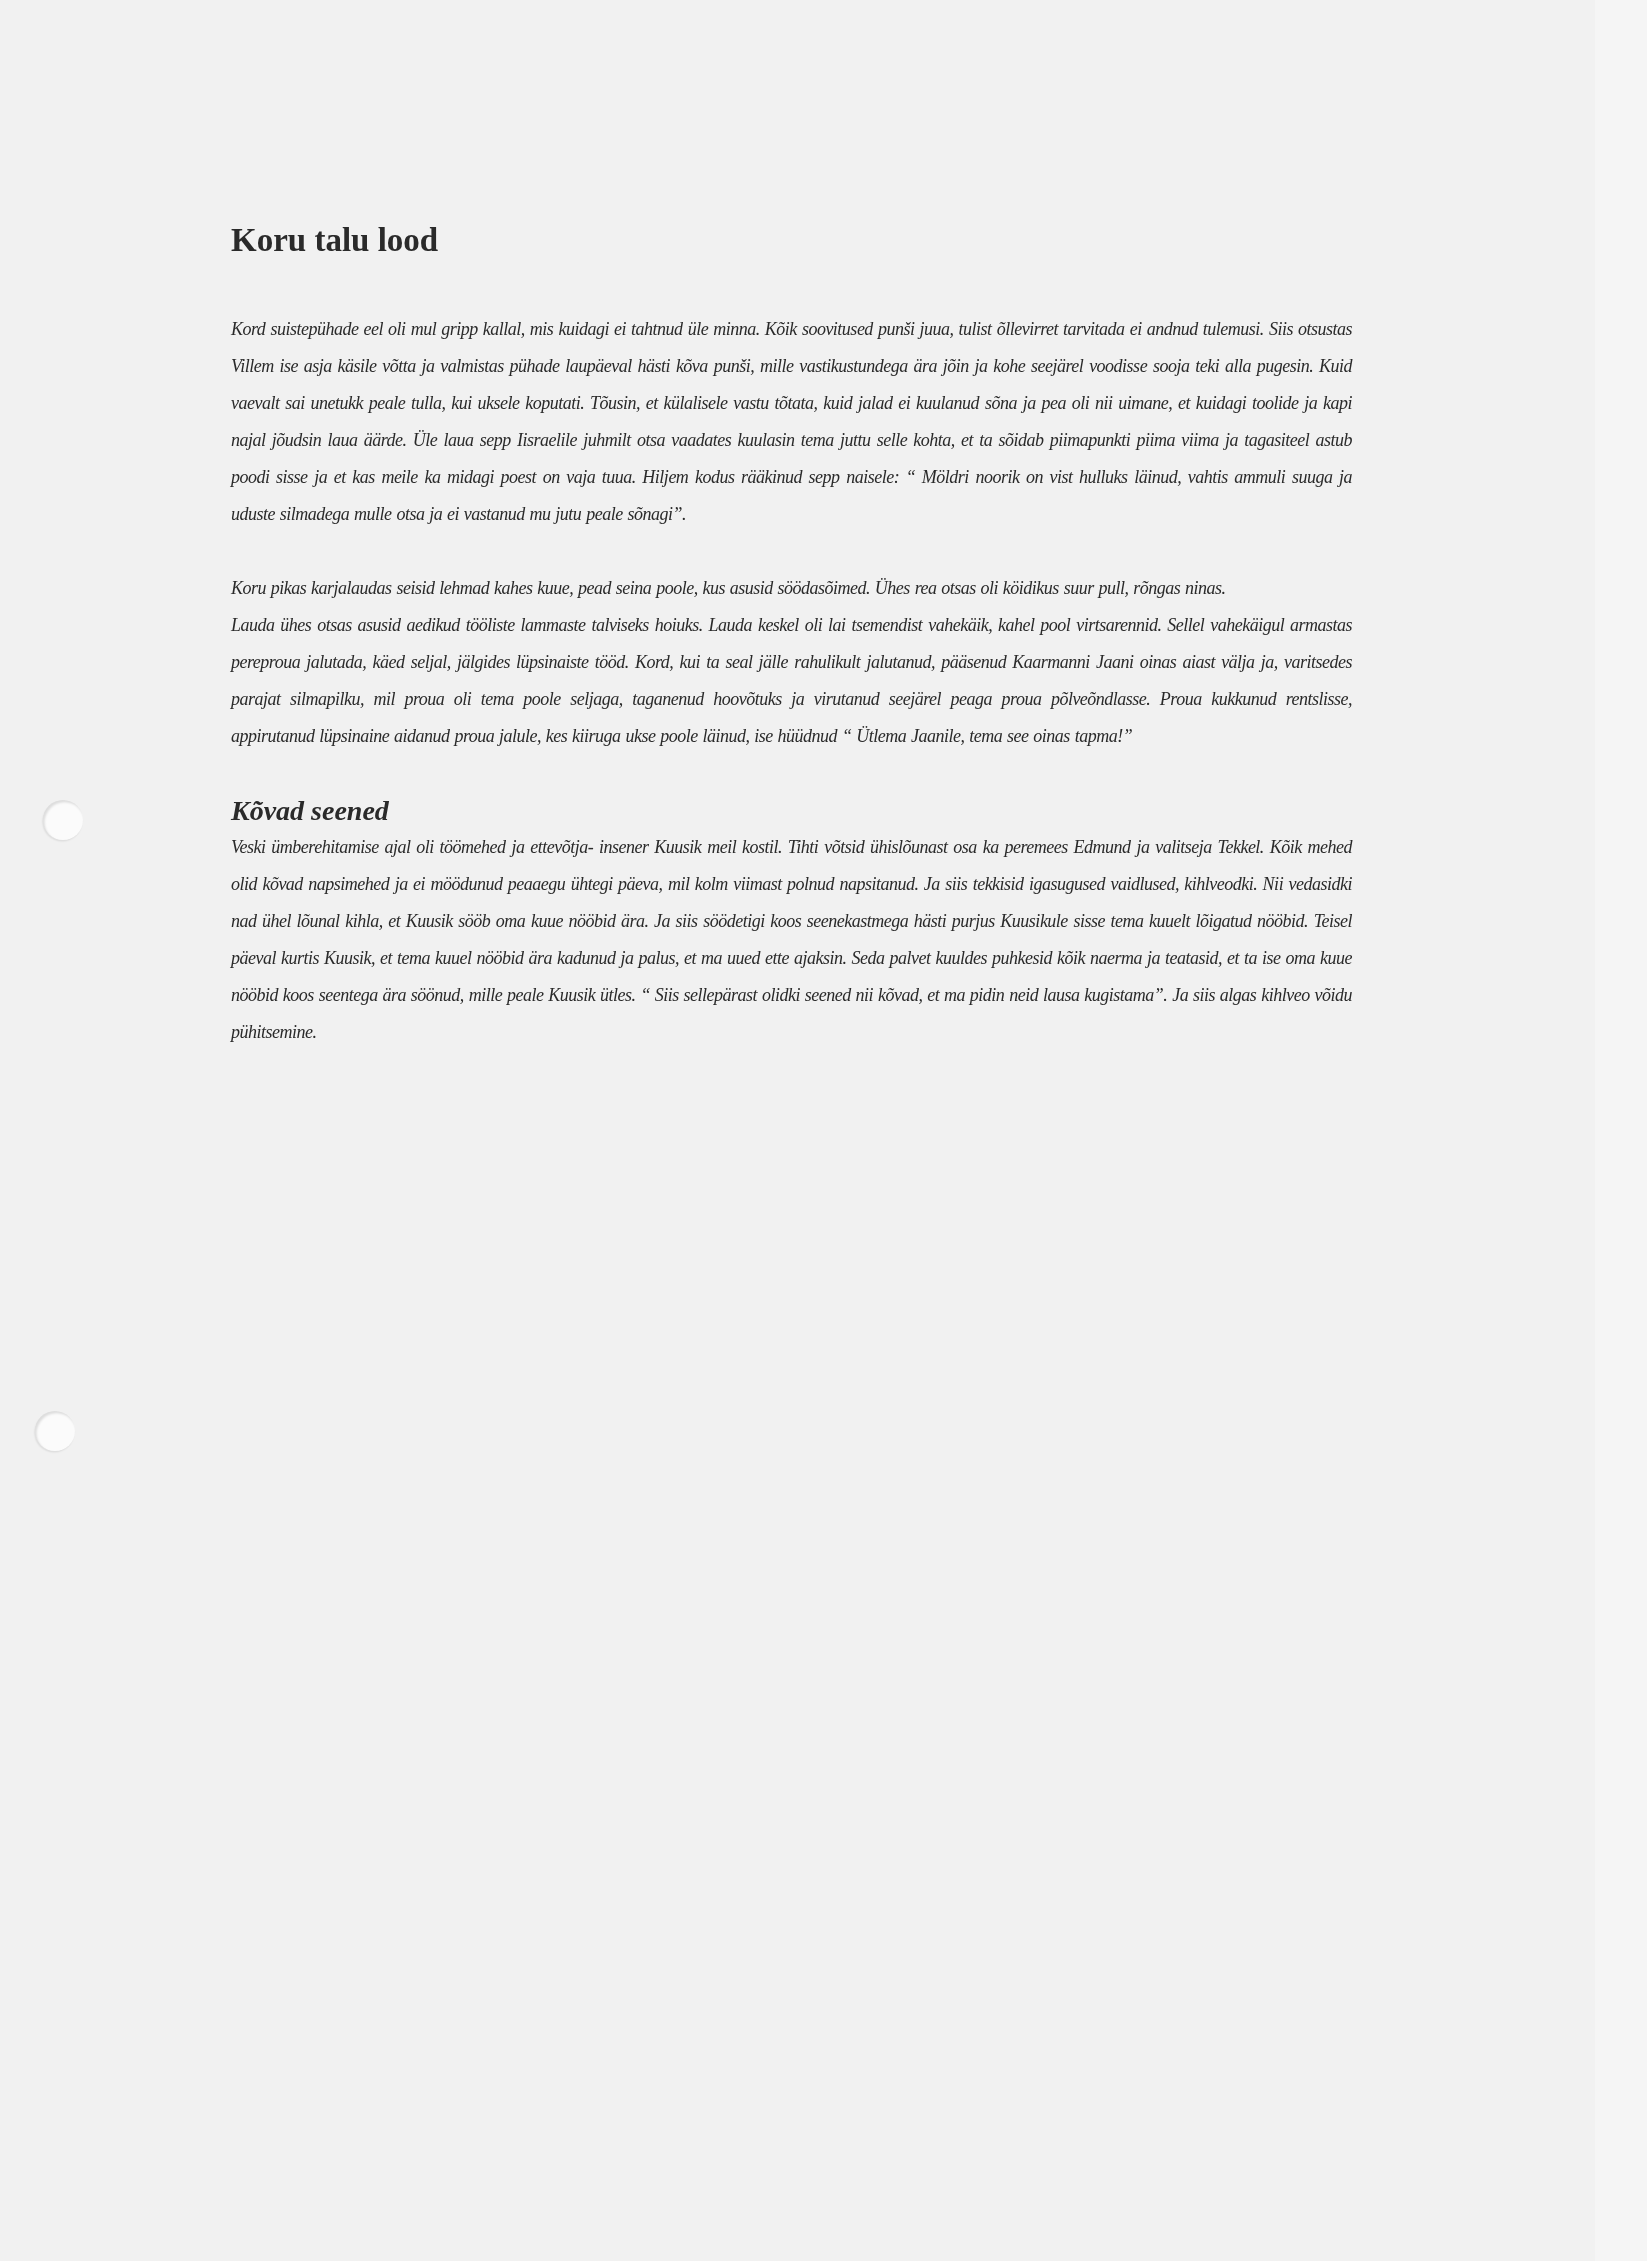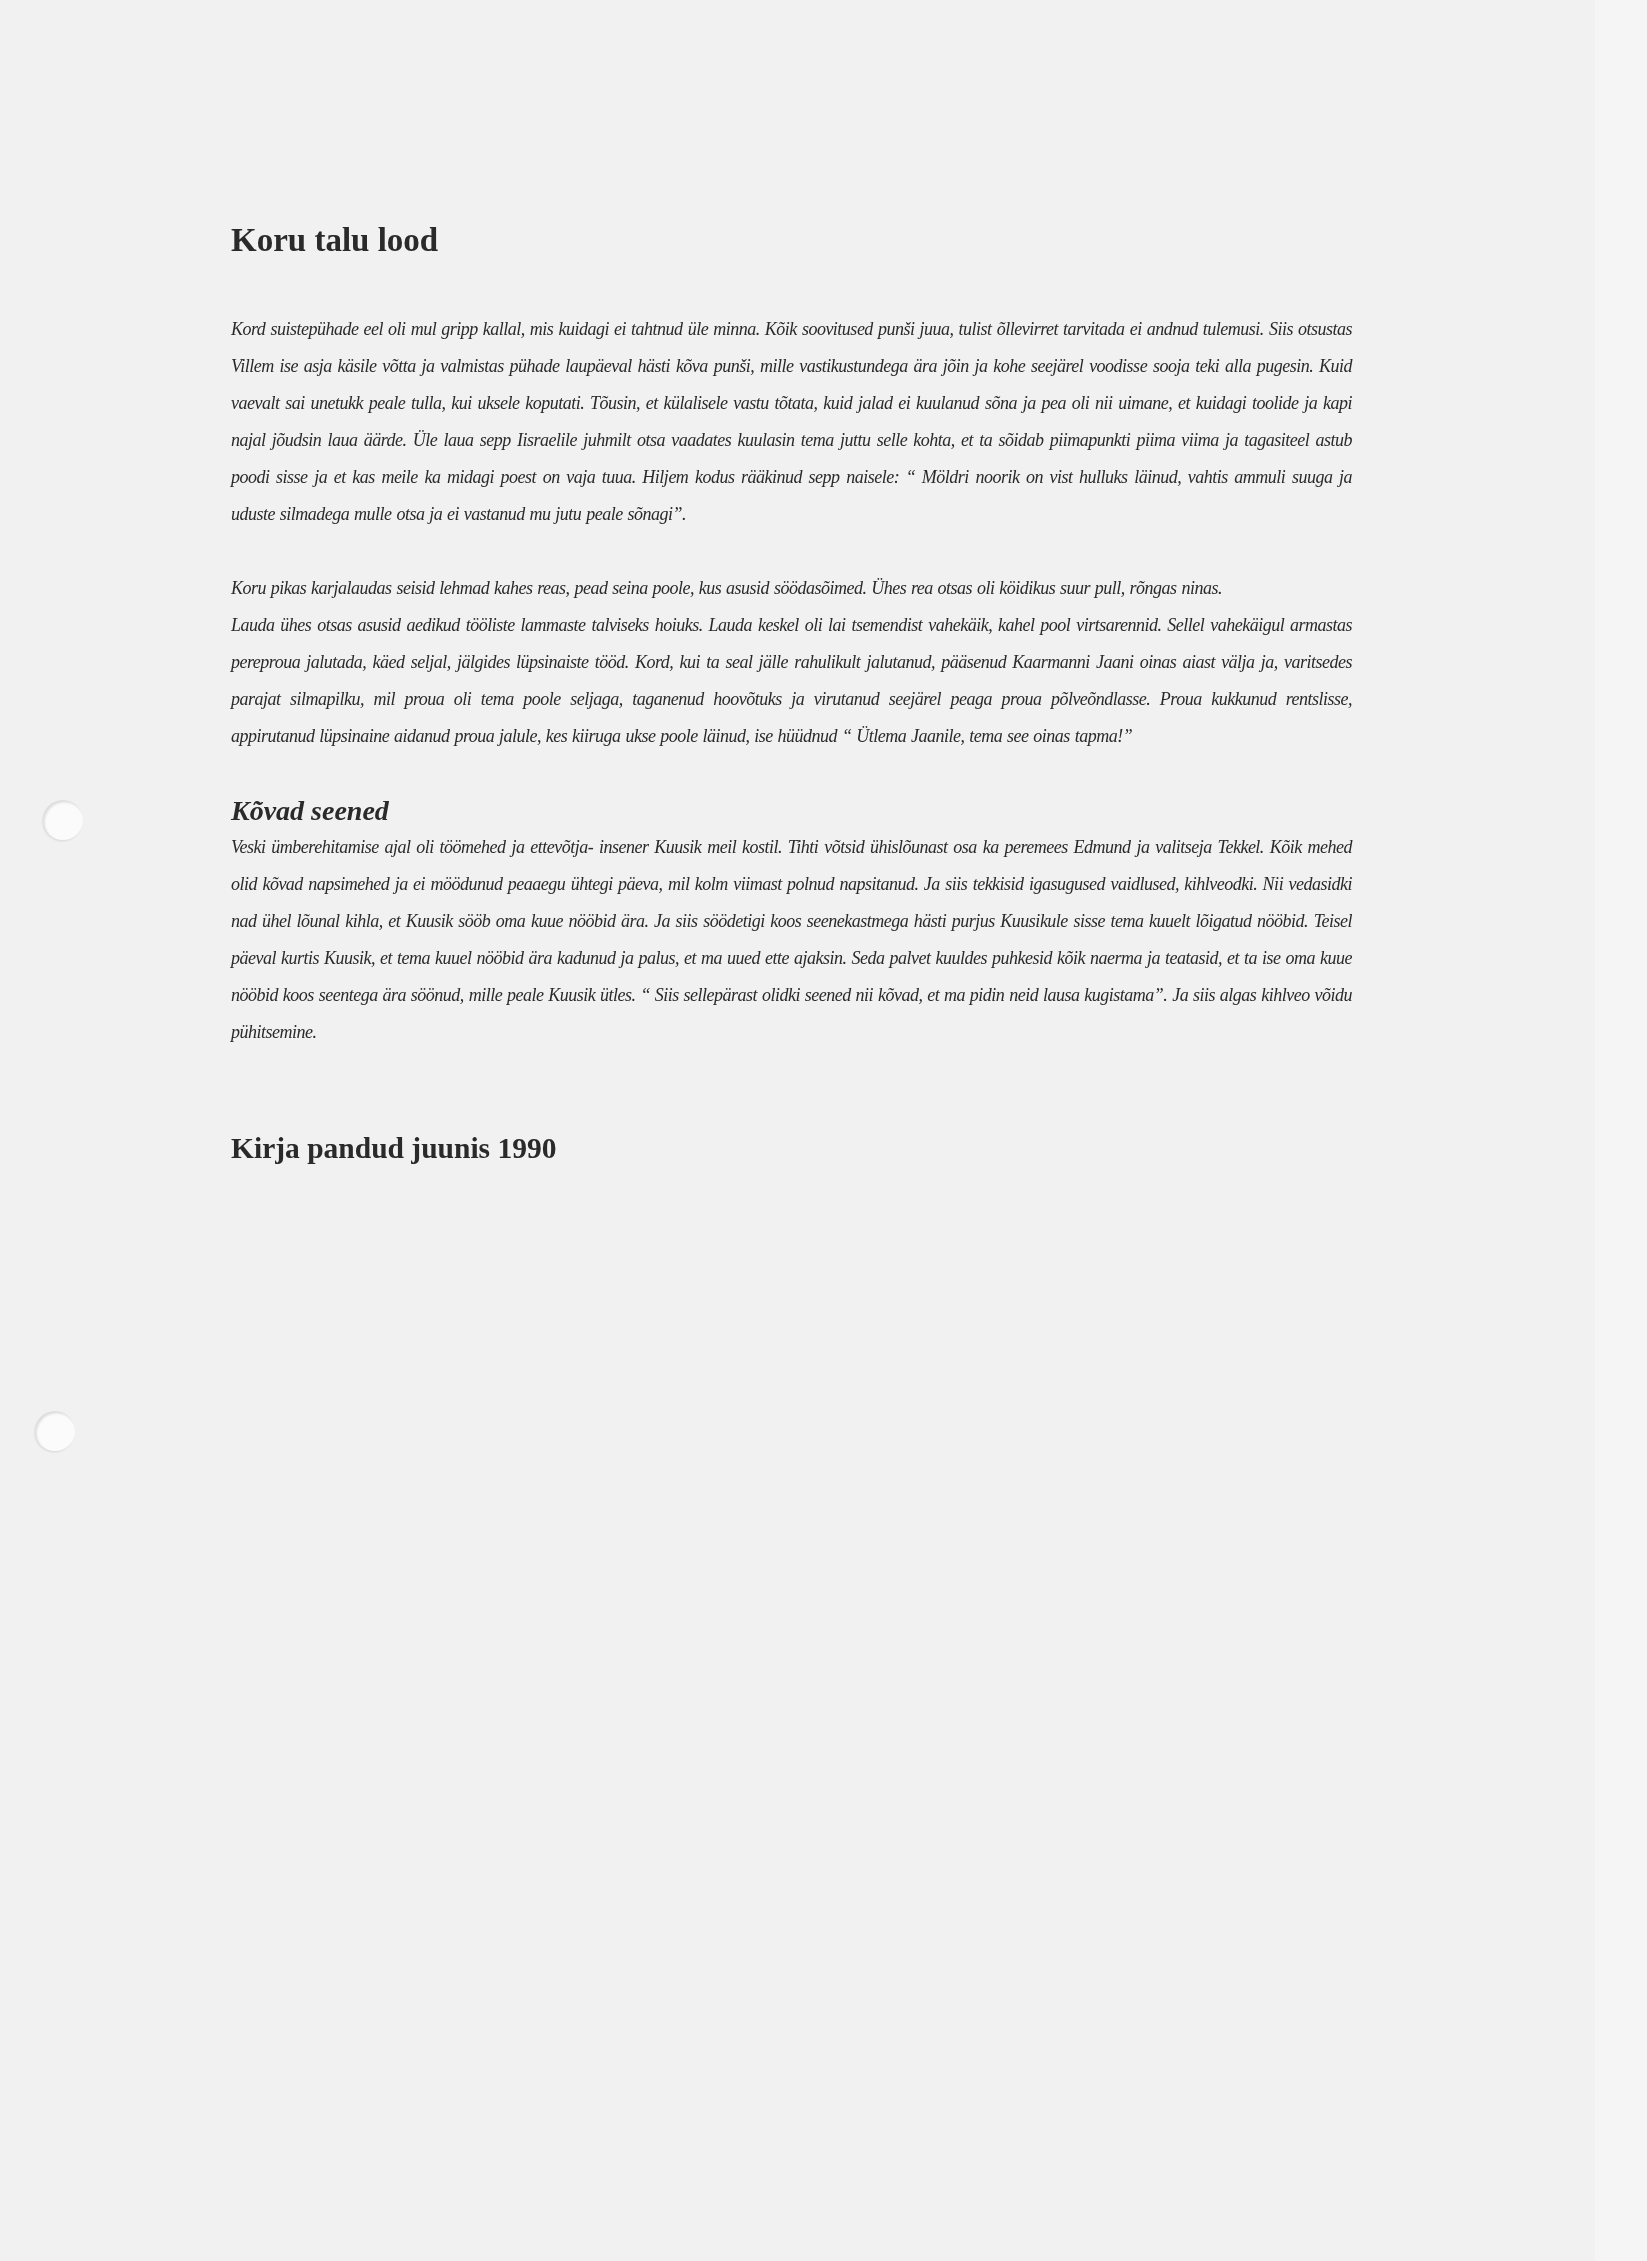--- a/index.html
+++ b/index.html
@@ -62,24 +62,23 @@
 <div class="punch-hole" style="left:35px; top:1411px;"></div>
 
 <div class="content">
   <h1 class="doc-title">Koru talu lood</h1>
 
   <div class="section">
     <p class="para">Kord suistepühade eel oli mul gripp kallal, mis kuidagi ei tahtnud üle minna. Kõik soovitused punši juua, tulist õllevirret tarvitada ei andnud  tulemusi. Siis otsustas Villem ise asja käsile võtta ja valmistas pühade laupäeval hästi kõva punši, mille vastikustundega ära jõin ja kohe seejärel voodisse sooja teki alla pugesin. Kuid vaevalt sai unetukk peale tulla, kui uksele koputati. Tõusin, et külalisele vastu tõtata, kuid jalad ei kuulanud sõna ja pea oli nii uimane, et kuidagi toolide ja kapi najal jõudsin laua äärde. Üle laua sepp Iisraelile juhmilt  otsa vaadates kuulasin tema juttu selle kohta, et ta sõidab piimapunkti piima viima ja tagasiteel astub poodi sisse ja et kas  meile ka midagi poest on vaja tuua. Hiljem kodus rääkinud sepp naisele: “ Möldri noorik on vist hulluks läinud, vahtis ammuli suuga ja uduste silmadega mulle otsa ja ei vastanud mu jutu peale sõnagi”.</p>
   </div>
 
   <div class="section">
-    <p class="para">Koru pikas karjalaudas seisid lehmad kahes reas, pead seina poole, kus asusid söödasõimed. Ühes rea otsas oli köidikus suur pull, rõngas ninas.</p>
+    <p class="para">Koru pikas karjalaudas seisid lehmad kahes kuue, pead seina poole, kus asusid söödasõimed. Ühes rea otsas oli köidikus suur pull, rõngas ninas.</p>
     <p class="para">Lauda ühes otsas asusid aedikud tööliste lammaste talviseks hoiuks. Lauda keskel oli lai tsemendist vahekäik, kahel pool virtsarennid. Sellel vahekäigul armastas pereproua jalutada, käed seljal, jälgides lüpsinaiste tööd. Kord, kui ta seal jälle rahulikult jalutanud, pääsenud Kaarmanni Jaani oinas aiast välja  ja, varitsedes parajat silmapilku, mil proua oli tema poole seljaga, taganenud hoovõtuks ja virutanud seejärel peaga proua põlveõndlasse. Proua kukkunud rentslisse, appirutanud lüpsinaine aidanud proua jalule, kes kiiruga ukse poole läinud, ise hüüdnud “ Ütlema Jaanile, tema see oinas tapma!”</p>
   </div>
 
   <div class="section">
     <h2 class="section-heading">Kõvad seened</h2>
     <p class="para">Veski ümberehitamise ajal oli töömehed ja ettevõtja- insener  Kuusik meil kostil. Tihti võtsid ühislõunast osa ka peremees Edmund ja valitseja Tekkel. Kõik mehed olid kõvad napsimehed ja ei möödunud peaaegu ühtegi päeva, mil kolm viimast polnud napsitanud. Ja siis tekkisid igasugused vaidlused, kihlveodki. Nii vedasidki nad ühel lõunal kihla, et Kuusik sööb oma kuue nööbid ära. Ja siis söödetigi koos seenekastmega hästi purjus Kuusikule sisse tema kuuelt lõigatud nööbid. Teisel päeval kurtis Kuusik, et tema kuuel nööbid ära kadunud ja palus, et ma uued ette ajaksin. Seda palvet kuuldes puhkesid kõik naerma ja teatasid, et ta ise oma kuue nööbid koos seentega ära söönud, mille peale Kuusik ütles. “ Siis sellepärast olidki seened nii kõvad, et ma pidin neid lausa kugistama”. Ja siis algas kihlveo võidu pühitsemine.</p>
   </div>
 
-  <div class="footer-line">Kirja pandud juunis 1990</div>
 </div>
 
 
 </body></html>

